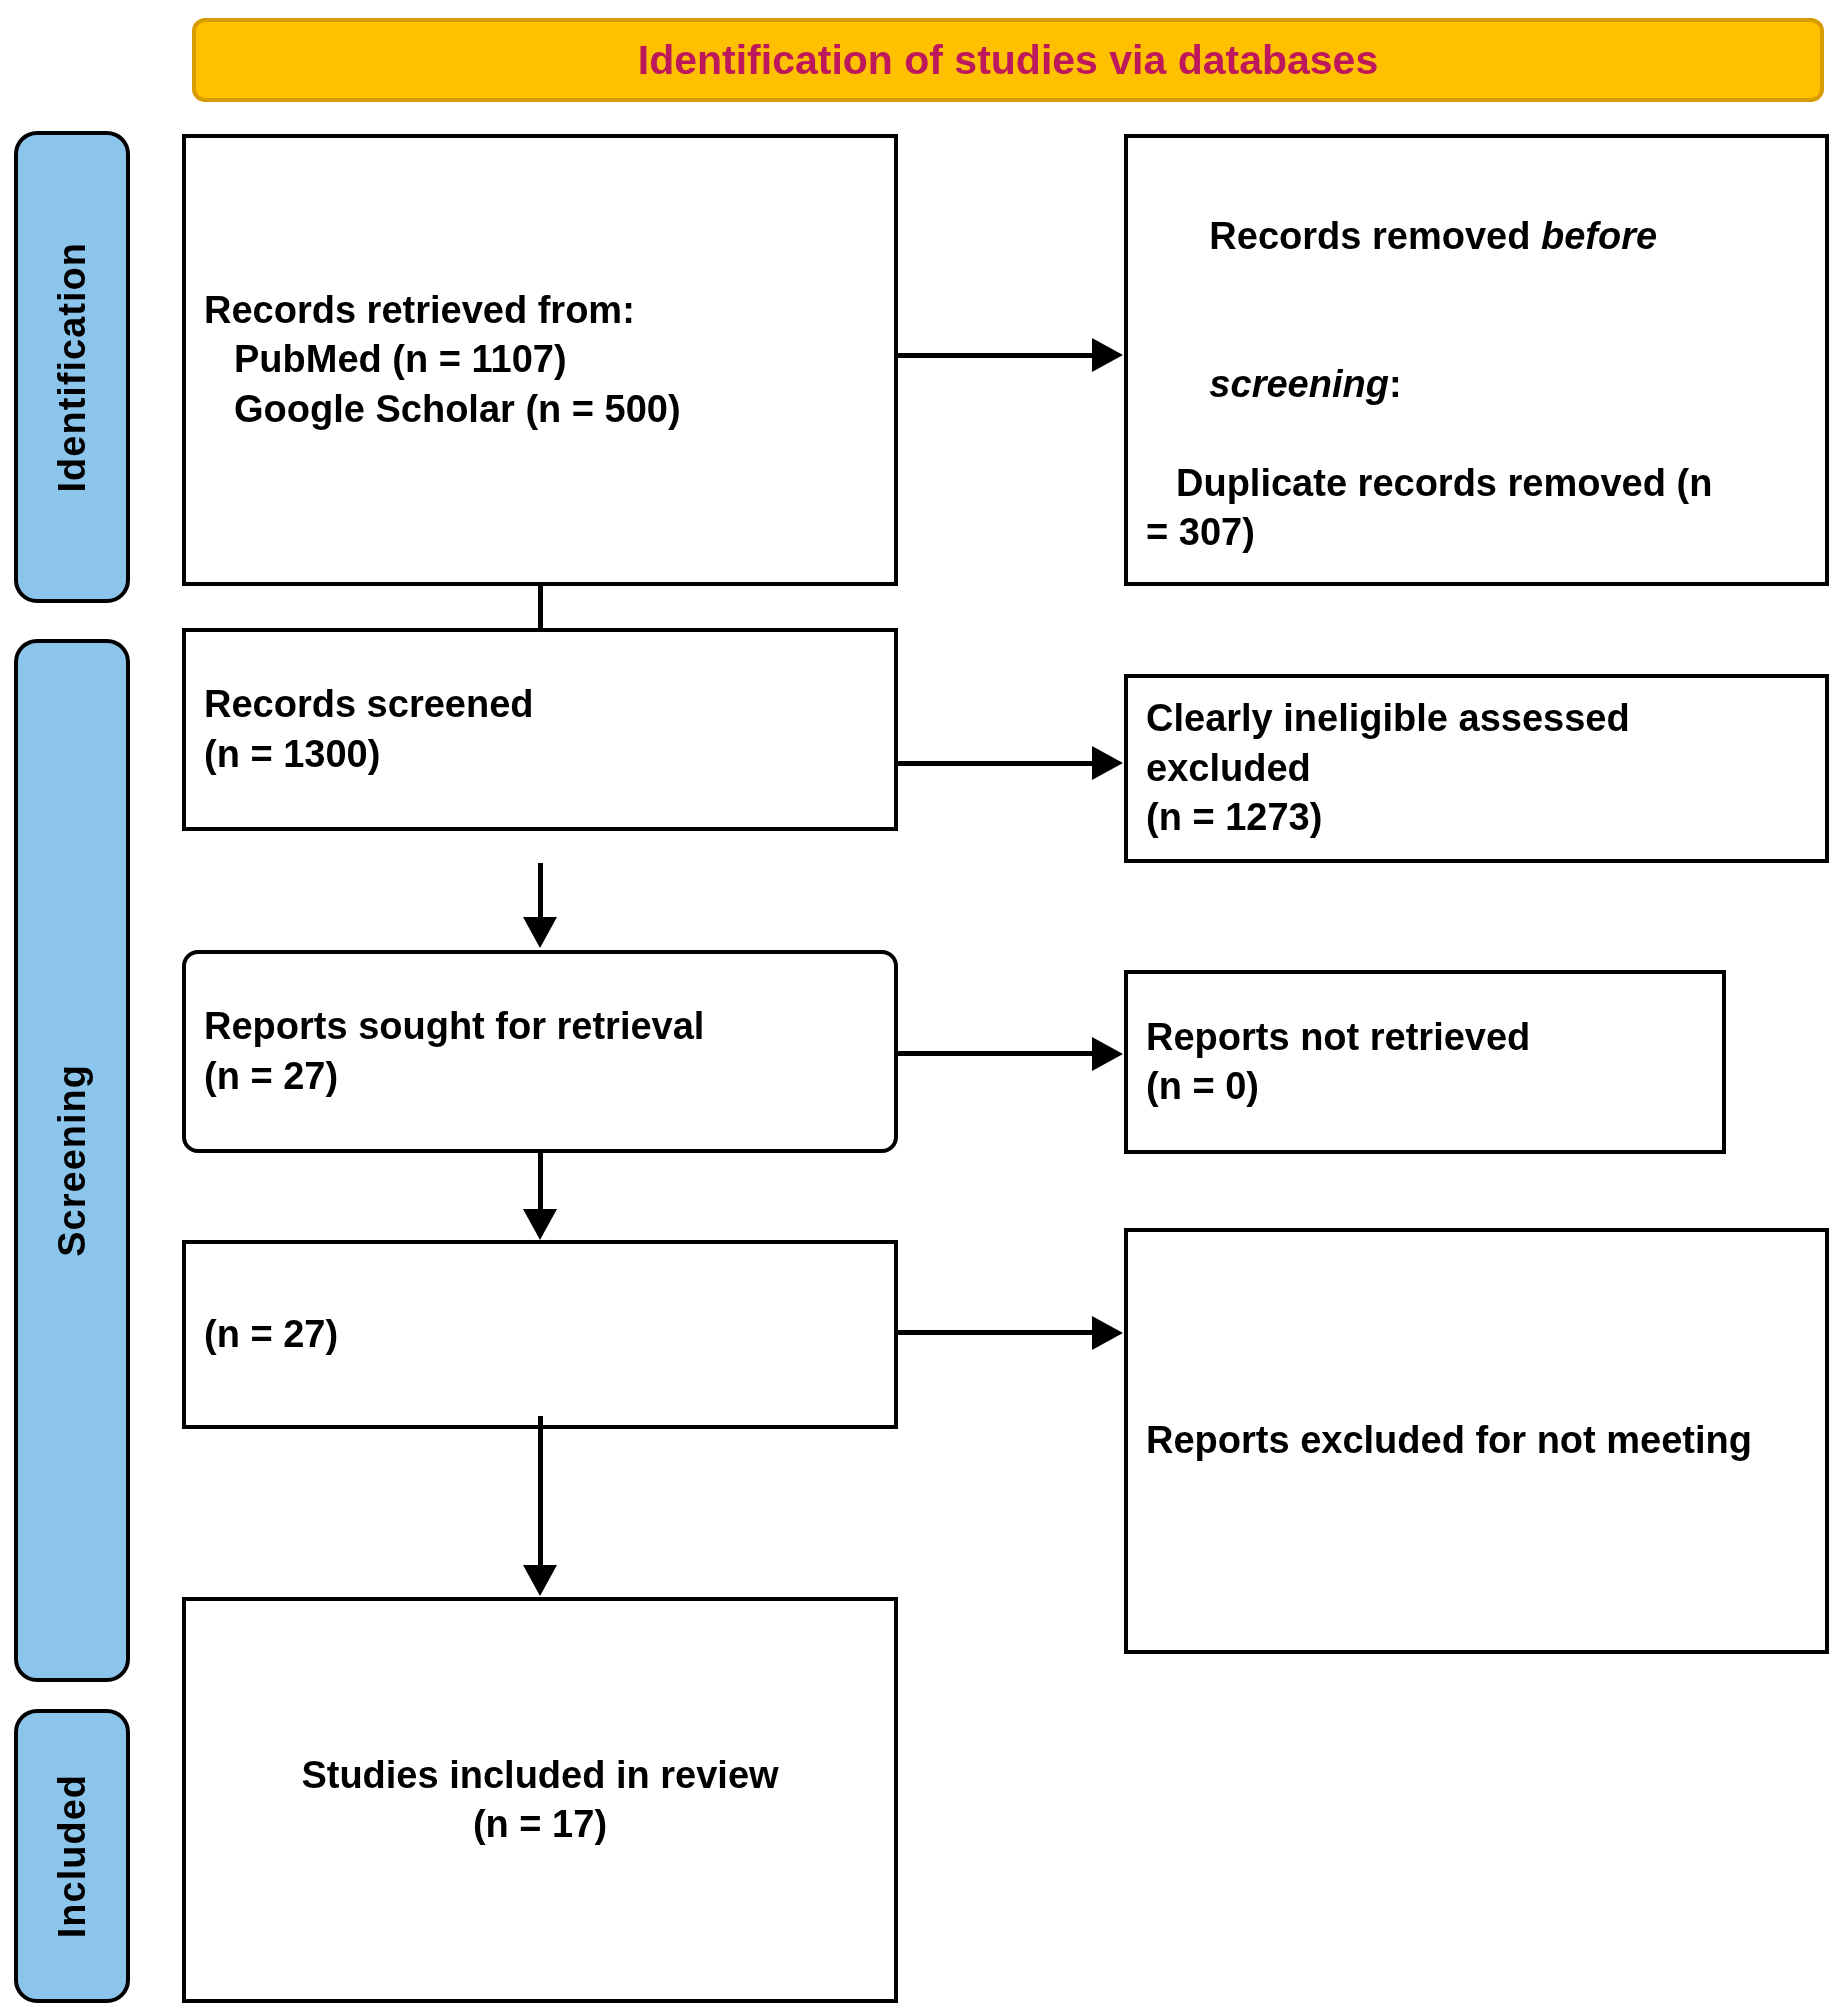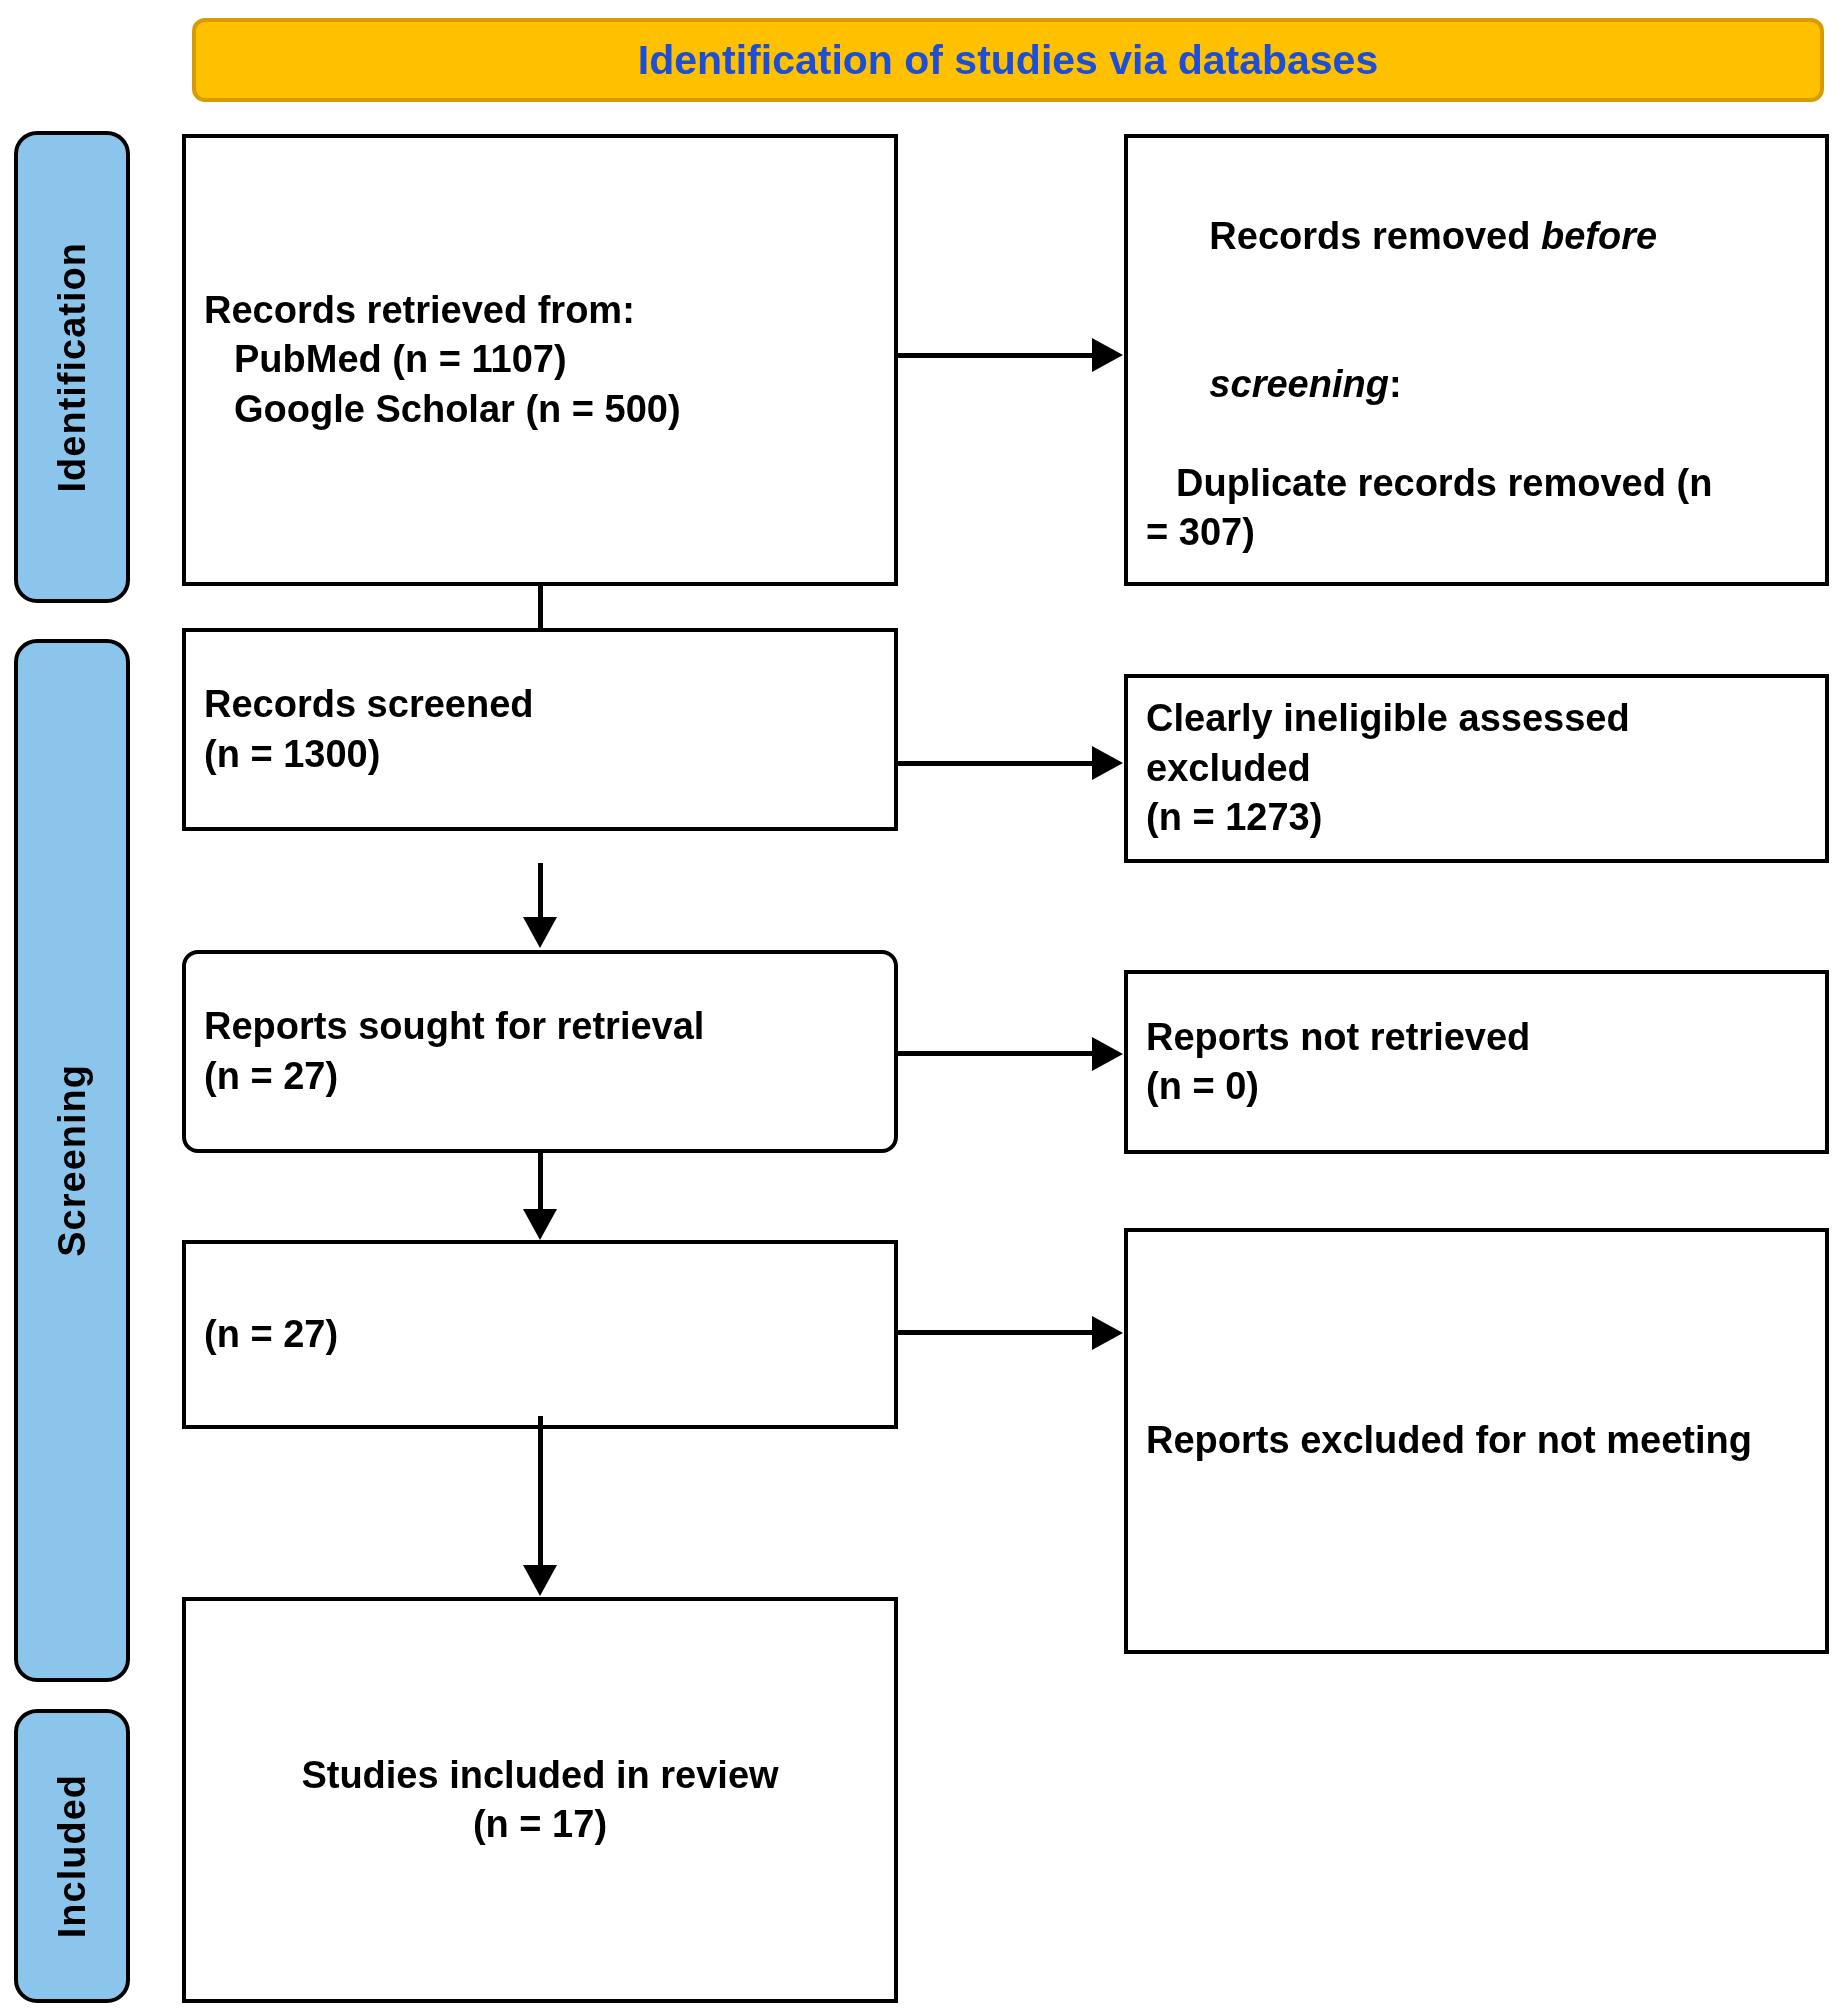--- a/index.html
+++ b/index.html
@@ -44,21 +44,21 @@
     border:4.6px solid #d79b00;
     border-radius:13px;
     box-sizing:border-box;
     display:flex;
     align-items:center;
     justify-content:center;
   }
   .banner-title{
     font-weight:bold;
     font-size:41px;
-    color:#1d4ed8;
+    color:#be185d;
     line-height:1;
     white-space:nowrap;
   }
 
   
   .box{
     position:absolute;
     background:#ffffff;
     border:4.6px solid #000000;
     box-sizing:border-box;
@@ -162,21 +162,21 @@
   <div class="arrow-right" style="left:1092px; top:746px;"></div>
 
   <div class="vline" style="left:538px; top:863px; height:74px;"></div>
   <div class="arrow-down" style="left:523px; top:917px;"></div>
 
   <div class="box" style="left:182px; top:950px; width:716px; height:203px;border-radius:16px;">
     <div class="box-text">Reports sought for retrieval</div>
     <div class="box-text">(n = 27)</div>
   </div>
 
-  <div class="box" style="left:1124px; top:970px; width:705px; height:184px;">
+  <div class="box" style="left:1124px; top:970px; width:602px; height:184px;">
     <div class="box-text">Reports not retrieved</div>
     <div class="box-text">(n = 0)</div>
   </div>
 
   <div class="hline" style="left:898px; top:1051px; width:198px;"></div>
   <div class="arrow-right" style="left:1092px; top:1037px;"></div>
 
   <div class="vline" style="left:538px; top:1153px; height:74px;"></div>
   <div class="arrow-down" style="left:523px; top:1209px;"></div>
 

